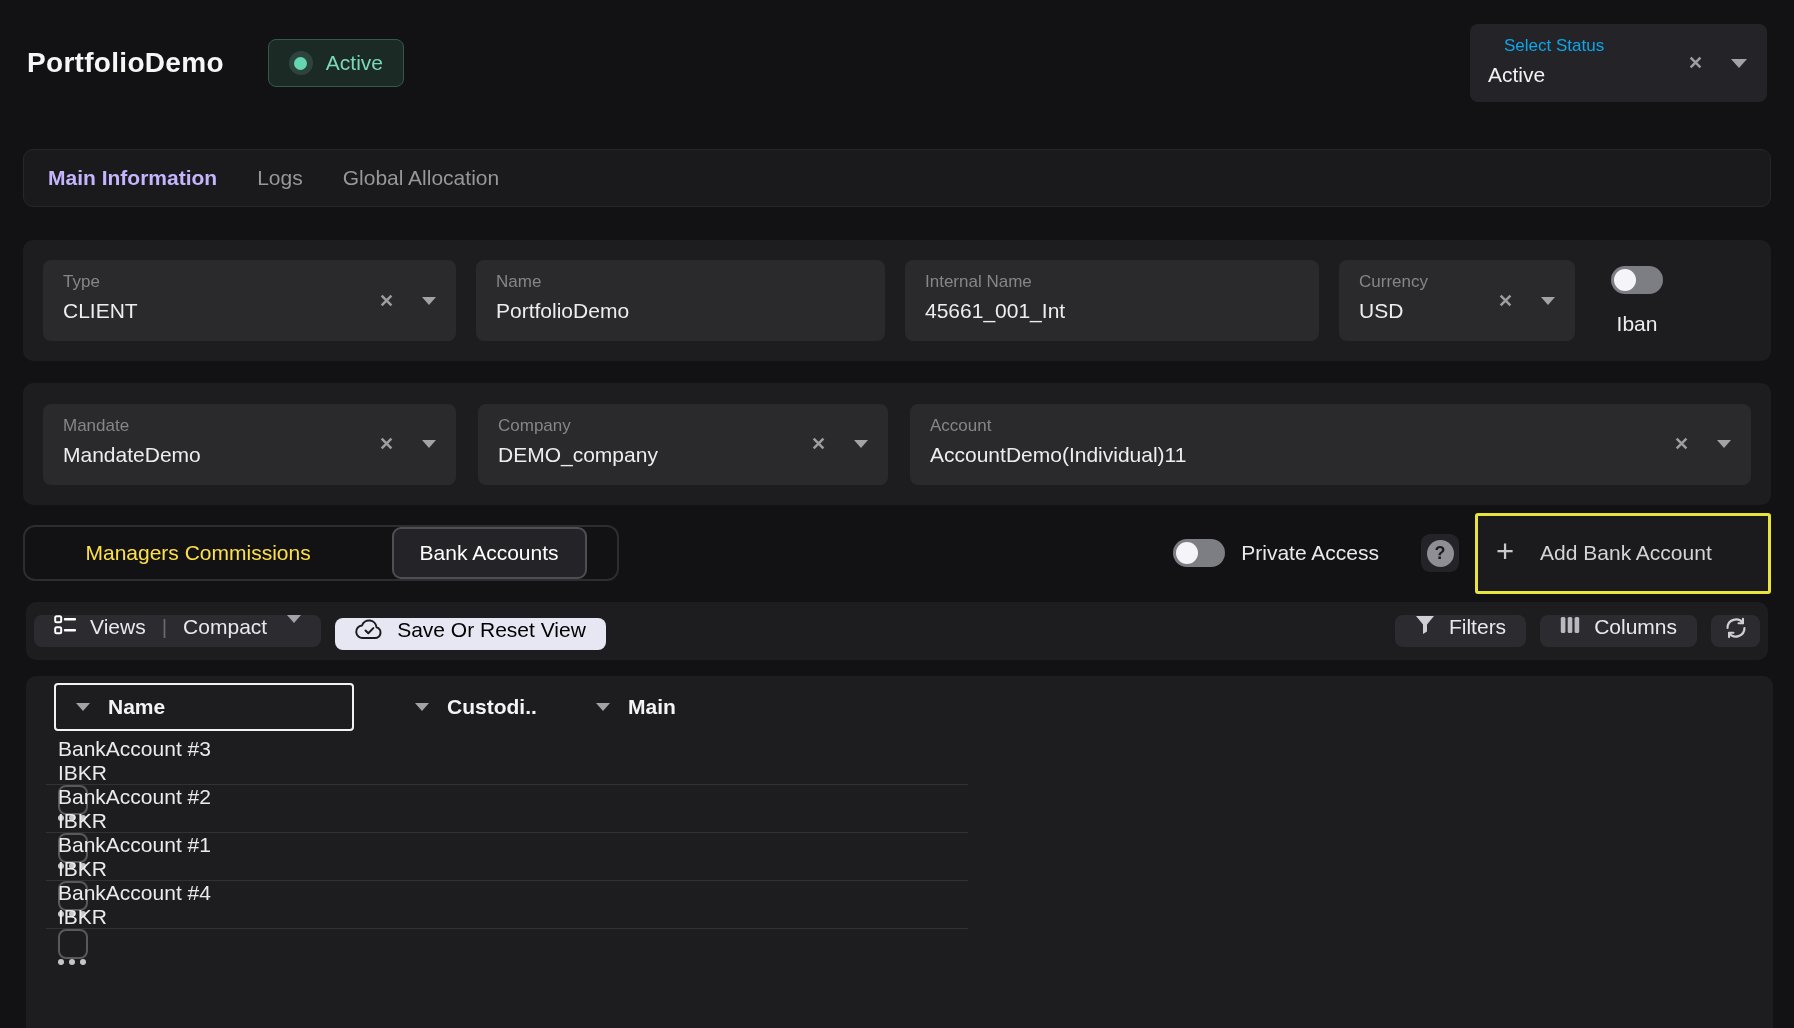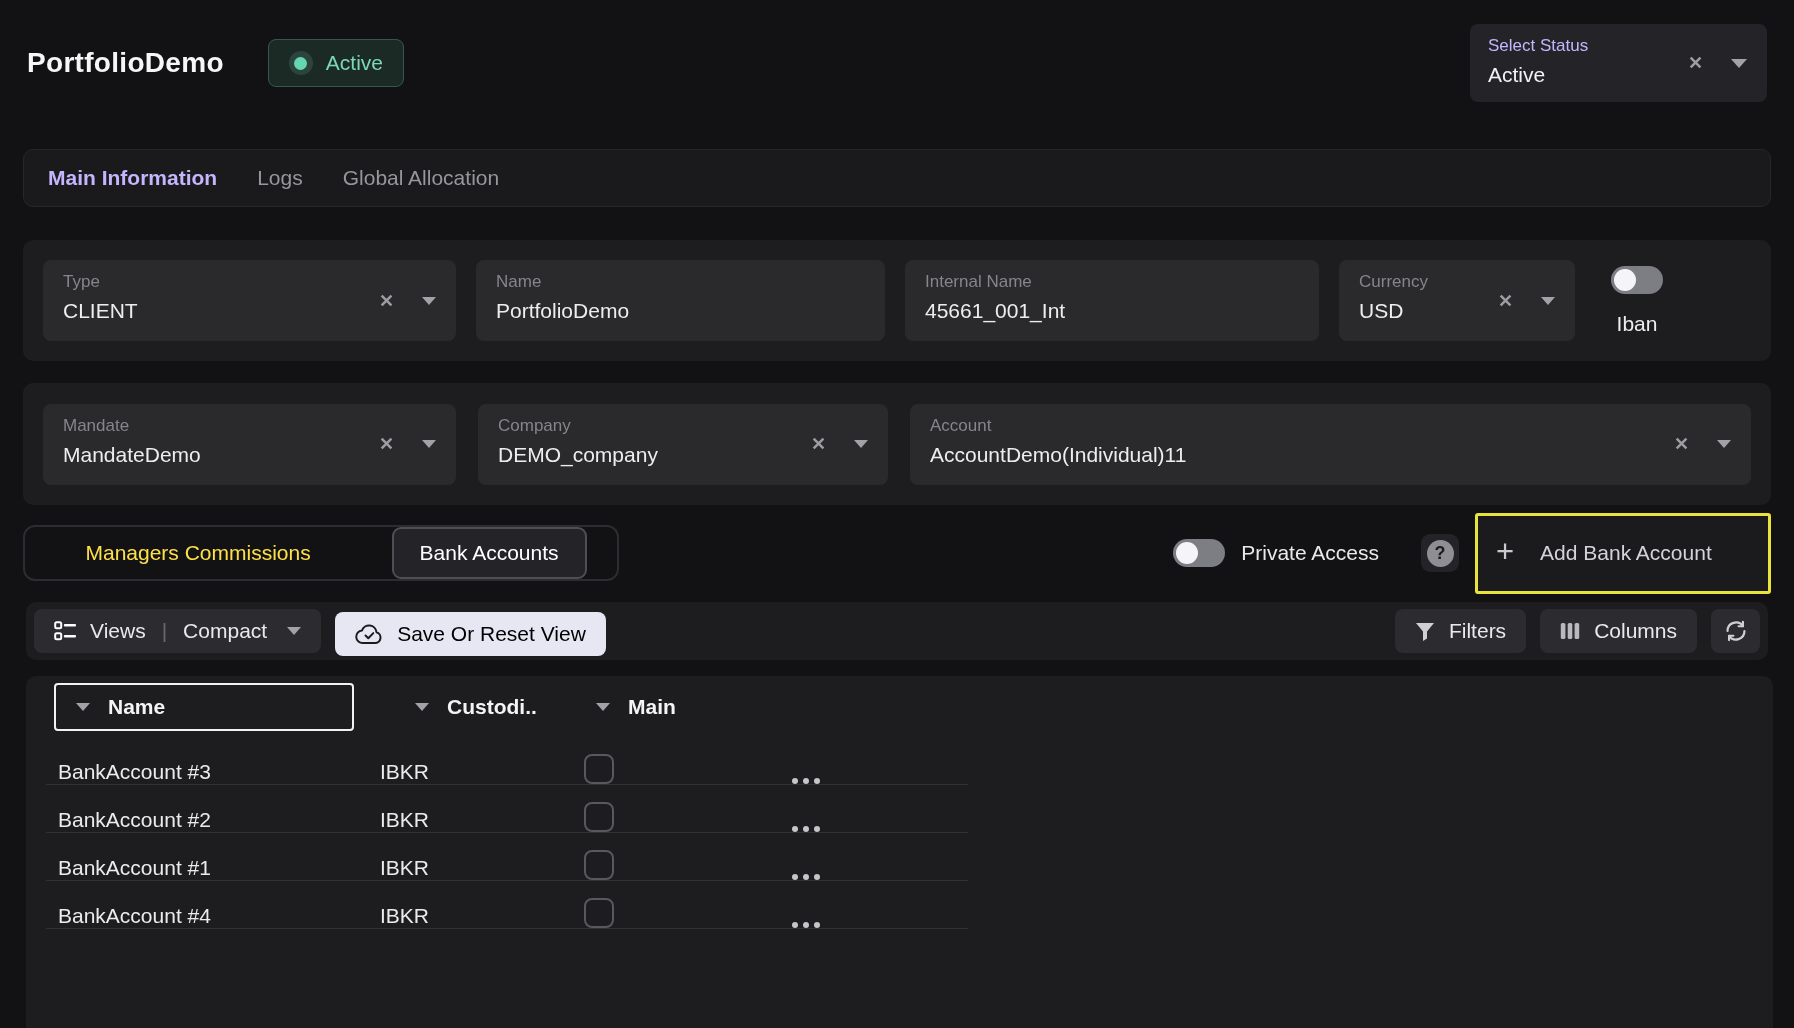--- a/index.html
+++ b/index.html
@@ -11,21 +11,21 @@
   }
   
   .header{position:absolute;left:27px;top:20px;right:27px;height:86px;display:flex;align-items:center;}
   .page-title{font-size:28px;font-weight:bold;color:#f6f6f7;letter-spacing:.3px;}
   .badge{margin-left:44px;display:flex;align-items:center;gap:13px;height:46px;padding:0 20px;
          background:#1c2a26;border:1px solid #35584d;border-radius:8px;color:#7ad8b8;font-size:21px;}
   .badge-dot-outer{width:24px;height:24px;border-radius:50%;background:#2c443d;display:flex;align-items:center;justify-content:center;}
   .badge-dot{width:13px;height:13px;border-radius:50%;background:#65d6b0;}
   .status-select{margin-left:auto;width:297px;height:78px;background:#242428;border-radius:8px;
                  box-sizing:border-box;padding:12px 18px;position:relative;}
-  .ss-label{font-size:17px;color:#c4b5fd;}
+  .ss-label{font-size:17px;color:#0ea5e9;margin-left:16px;}
   .ss-value{font-size:21px;color:#f2f2f3;margin-top:7px;}
   .ctl-icons{position:absolute;right:20px;top:50%;transform:translateY(-50%);display:flex;align-items:center;gap:28px;}
   .x-icon{color:#9d9da2;font-size:18px;line-height:1;font-weight:bold;}
   .caret{width:0;height:0;border-left:8px solid transparent;border-right:8px solid transparent;border-top:9px solid #a2a2a7;}
   .caret.sm{border-left-width:7px;border-right-width:7px;border-top-width:8px;}
   
   .tabbar{position:absolute;left:23px;right:23px;top:149px;height:58px;background:#1a1a1d;border:1px solid #27272a;
           border-radius:10px;display:flex;align-items:center;gap:40px;padding:0 24px;box-sizing:border-box;}
   .tab{font-size:21px;color:#96969b;}
   .tab.active{color:#c4b5fd;font-weight:bold;}
@@ -52,35 +52,35 @@
   .pa-label{font-size:21px;color:#e9e9eb;margin-left:16px;}
   .help-btn{width:38px;height:38px;border-radius:9px;background:#242428;display:flex;align-items:center;justify-content:center;margin-left:42px;}
   .help-circle{width:27px;height:27px;border-radius:50%;background:#8e8e94;color:#1b1b1e;font-size:18px;font-weight:bold;
                display:flex;align-items:center;justify-content:center;}
   .add-bank{margin-left:16px;width:296px;height:81px;box-sizing:border-box;border:3px solid #e9e43c;border-radius:3px;
             background:#1b1b1e;display:flex;align-items:center;gap:26px;padding-left:18px;color:#d4d4d8;font-size:21px;}
   .plus-icon{font-size:31px;font-weight:300;color:#c9c9cd;line-height:1;margin-top:-3px;}
   
   .toolbar{position:absolute;left:26px;right:26px;top:602px;height:58px;background:#1d1d20;border-radius:10px;
            display:flex;align-items:center;box-sizing:border-box;padding:0 8px;gap:14px;}
-  .tb-btn{height:44px;background:#2c2c30;border-radius:8px;display:flex;align-items:center;gap:14px;
+  .tb-btn{height:32px;background:#2c2c30;border-radius:8px;display:flex;align-items:flex-start;gap:14px;
           color:#e9e9eb;font-size:21px;padding:0 20px;box-sizing:border-box;}
   .tb-divider{color:#6a6a6e;font-size:21px;margin:0 2px;}
   .tb-btn.save{background:#e7e7f3;color:#000000;margin-top:6px;}
   .tb-right{margin-left:auto;display:flex;align-items:center;gap:14px;}
   .tb-btn.icon-only{width:49px;justify-content:center;padding:0;}
   
   .table-panel{position:absolute;left:26px;top:676px;width:1747px;bottom:0;background:#1d1d20;border-radius:10px 10px 0 0;}
   .thead{display:flex;align-items:center;height:61px;padding-left:28px;box-sizing:border-box;}
   .th{display:flex;align-items:center;gap:18px;font-size:21px;font-weight:bold;color:#f4f4f5;box-sizing:border-box;}
   .th-name-box{width:300px;height:48px;border:2.5px solid #f2f2f3;border-radius:4px;padding-left:20px;}
   .th-custodian{width:230px;padding-left:61px;}
   .th-main{padding-left:12px;}
   .tbody{margin-left:20px;width:922px;}
-  .tr{height:48px;display:flex;align-items:flex-end;border-bottom:1px solid #323235;padding-left:12px;box-sizing:border-box;}
+  .tr{height:48px;display:flex;align-items:flex-start;border-bottom:1px solid #323235;padding-left:12px;box-sizing:border-box;flex-direction:column;}
   .td-name{width:322px;font-size:21px;color:#ebebed;white-space:nowrap;}
   .td-custodian{width:204px;font-size:21px;color:#ebebed;}
   .td-main{width:208px;display:flex;align-items:center;}
   .checkbox{width:30px;height:30px;border:2px solid #58585d;border-radius:8px;box-sizing:border-box;background:transparent;}
   .dots{display:flex;gap:5px;align-items:center;}
   .dots i{width:6px;height:6px;border-radius:50%;background:#c6c6ca;display:block;}
 </style>
 </head>
 <body>
 

